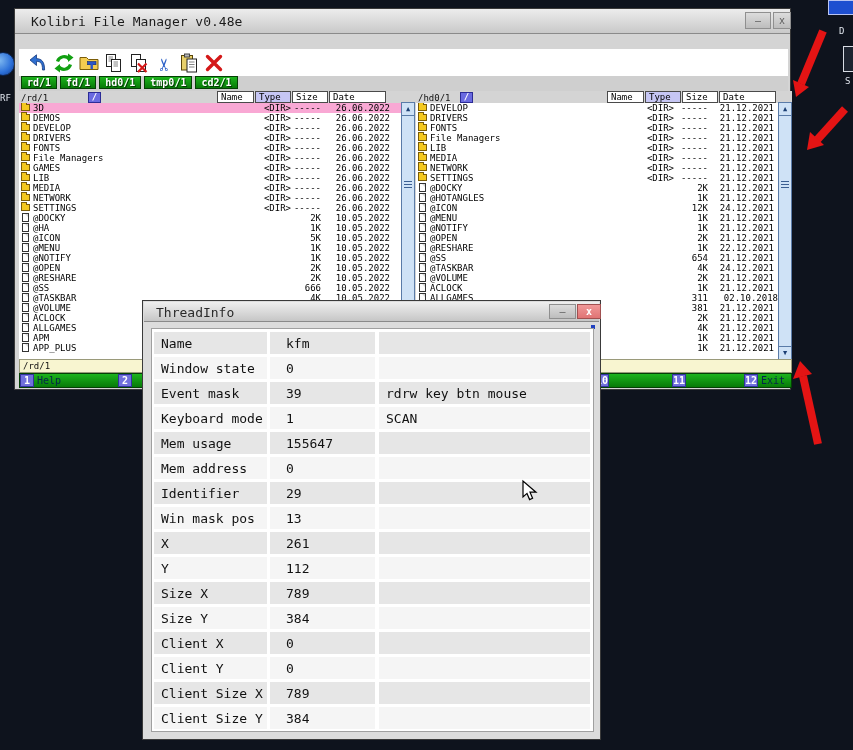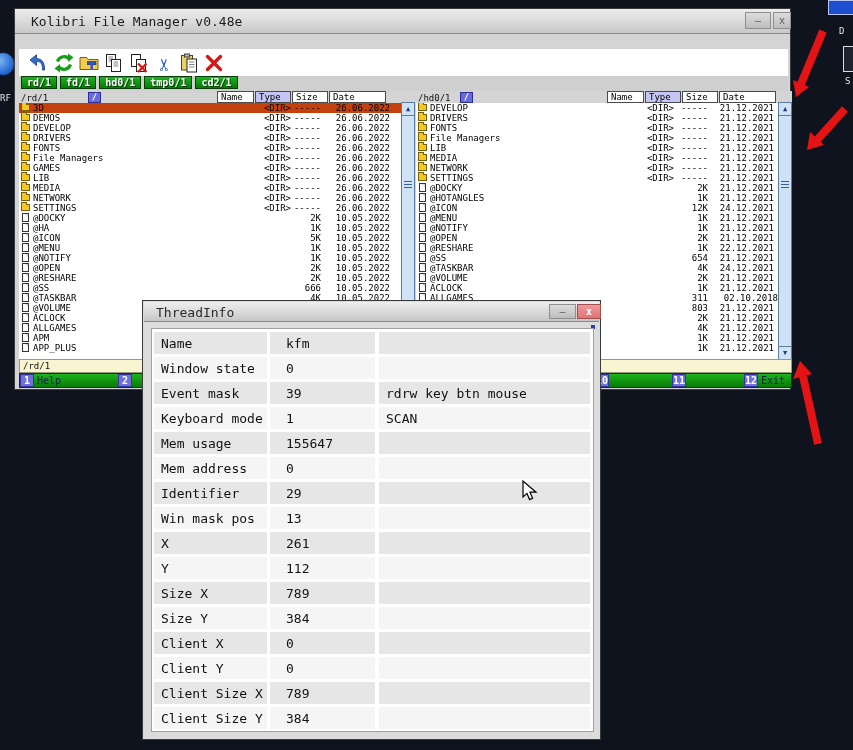--- a/index.html
+++ b/index.html
@@ -55,21 +55,21 @@
   .slash-btn{top:1px;width:13px;height:11px;background:#6a6ae0;border:1px solid #2c2c96;
        box-sizing:border-box;color:#fff;font-size:9px;line-height:9px;text-align:center;font-weight:bold;}
   .colhead{top:0;height:12px;background:#ffffff;border:1px solid #4a4a4a;
        box-sizing:border-box;font-size:9px;line-height:10px;padding-left:3px;color:#000;}
   .colhead.sorted{background:#c6c6f4;}
 
   .panel{top:94px;height:256px;background:#ffffff;overflow:hidden;}
   .panel-left{left:4px;width:382px;}
   .panel-right{left:401px;width:362px;}
   .frow{position:relative;height:10px;font-size:9px;line-height:10px;color:#000;white-space:pre;}
-  .frow.sel{background:#c2410c;}
+  .frow.sel{background:#f9a8d4;}
   .fname{position:absolute;left:14px;top:0;}
   .fcol{position:absolute;top:0;text-align:right;}
   .ic{position:absolute;left:2px;top:1px;width:9px;height:7px;box-sizing:border-box;}
   .ic.folder{background:#f4c81e;border:1px solid #7a5c08;}
   .ic.folder::before{content:"";position:absolute;left:-1px;top:-3px;width:4px;height:2px;
        background:#f4c81e;border:1px solid #7a5c08;border-bottom:none;}
   .ic.file{left:3px;top:0;width:7px;height:9px;background:#fff;border:1px solid #333;}
   .ic.file::after{content:"";position:absolute;top:0;right:0;width:0;height:0;
        border-top:3px solid #d9d9d9;border-left:3px solid transparent;}
 
@@ -255,21 +255,21 @@
       <div class="frow"><span class="ic file"></span><span class="fname">@ICON</span><span class="fcol" style="right: 104px;"></span><span class="fcol" style="right: 70px;">12K</span><span class="fcol" style="right: 4px;">24.12.2021</span></div>
       <div class="frow"><span class="ic file"></span><span class="fname">@MENU</span><span class="fcol" style="right: 104px;"></span><span class="fcol" style="right: 70px;">1K</span><span class="fcol" style="right: 4px;">21.12.2021</span></div>
       <div class="frow"><span class="ic file"></span><span class="fname">@NOTIFY</span><span class="fcol" style="right: 104px;"></span><span class="fcol" style="right: 70px;">1K</span><span class="fcol" style="right: 4px;">21.12.2021</span></div>
       <div class="frow"><span class="ic file"></span><span class="fname">@OPEN</span><span class="fcol" style="right: 104px;"></span><span class="fcol" style="right: 70px;">2K</span><span class="fcol" style="right: 4px;">21.12.2021</span></div>
       <div class="frow"><span class="ic file"></span><span class="fname">@RESHARE</span><span class="fcol" style="right: 104px;"></span><span class="fcol" style="right: 70px;">1K</span><span class="fcol" style="right: 4px;">22.12.2021</span></div>
       <div class="frow"><span class="ic file"></span><span class="fname">@SS</span><span class="fcol" style="right: 104px;"></span><span class="fcol" style="right: 70px;">654</span><span class="fcol" style="right: 4px;">21.12.2021</span></div>
       <div class="frow"><span class="ic file"></span><span class="fname">@TASKBAR</span><span class="fcol" style="right: 104px;"></span><span class="fcol" style="right: 70px;">4K</span><span class="fcol" style="right: 4px;">24.12.2021</span></div>
       <div class="frow"><span class="ic file"></span><span class="fname">@VOLUME</span><span class="fcol" style="right: 104px;"></span><span class="fcol" style="right: 70px;">2K</span><span class="fcol" style="right: 4px;">21.12.2021</span></div>
       <div class="frow"><span class="ic file"></span><span class="fname">ACLOCK</span><span class="fcol" style="right: 104px;"></span><span class="fcol" style="right: 70px;">1K</span><span class="fcol" style="right: 4px;">21.12.2021</span></div>
       <div class="frow"><span class="ic file"></span><span class="fname">ALLGAMES</span><span class="fcol" style="right: 104px;"></span><span class="fcol" style="right: 70px;">311</span><span class="fcol" style="right: 0;">02.10.2018</span></div>
-      <div class="frow"><span class="ic file"></span><span class="fname"></span><span class="fcol" style="right: 104px;"></span><span class="fcol" style="right: 70px;">803</span><span class="fcol" style="right: 4px;">21.12.2021</span></div>
+      <div class="frow"><span class="ic file"></span><span class="fname"></span><span class="fcol" style="right: 104px;"></span><span class="fcol" style="right: 70px;">381</span><span class="fcol" style="right: 4px;">21.12.2021</span></div>
       <div class="frow"><span class="ic file"></span><span class="fname"></span><span class="fcol" style="right: 104px;"></span><span class="fcol" style="right: 70px;">2K</span><span class="fcol" style="right: 4px;">21.12.2021</span></div>
       <div class="frow"><span class="ic file"></span><span class="fname"></span><span class="fcol" style="right: 104px;"></span><span class="fcol" style="right: 70px;">4K</span><span class="fcol" style="right: 4px;">21.12.2021</span></div>
       <div class="frow"><span class="ic file"></span><span class="fname"></span><span class="fcol" style="right: 104px;"></span><span class="fcol" style="right: 70px;">1K</span><span class="fcol" style="right: 4px;">21.12.2021</span></div>
       <div class="frow"><span class="ic file"></span><span class="fname"></span><span class="fcol" style="right: 104px;"></span><span class="fcol" style="right: 70px;">1K</span><span class="fcol" style="right: 4px;">21.12.2021</span></div>
     </div>
 
   <div class="abs vscroll vs-left">
     <div class="vs-btn">▲</div>
     <div class="grip"></div>
     <div class="vs-btn down">▼</div>

